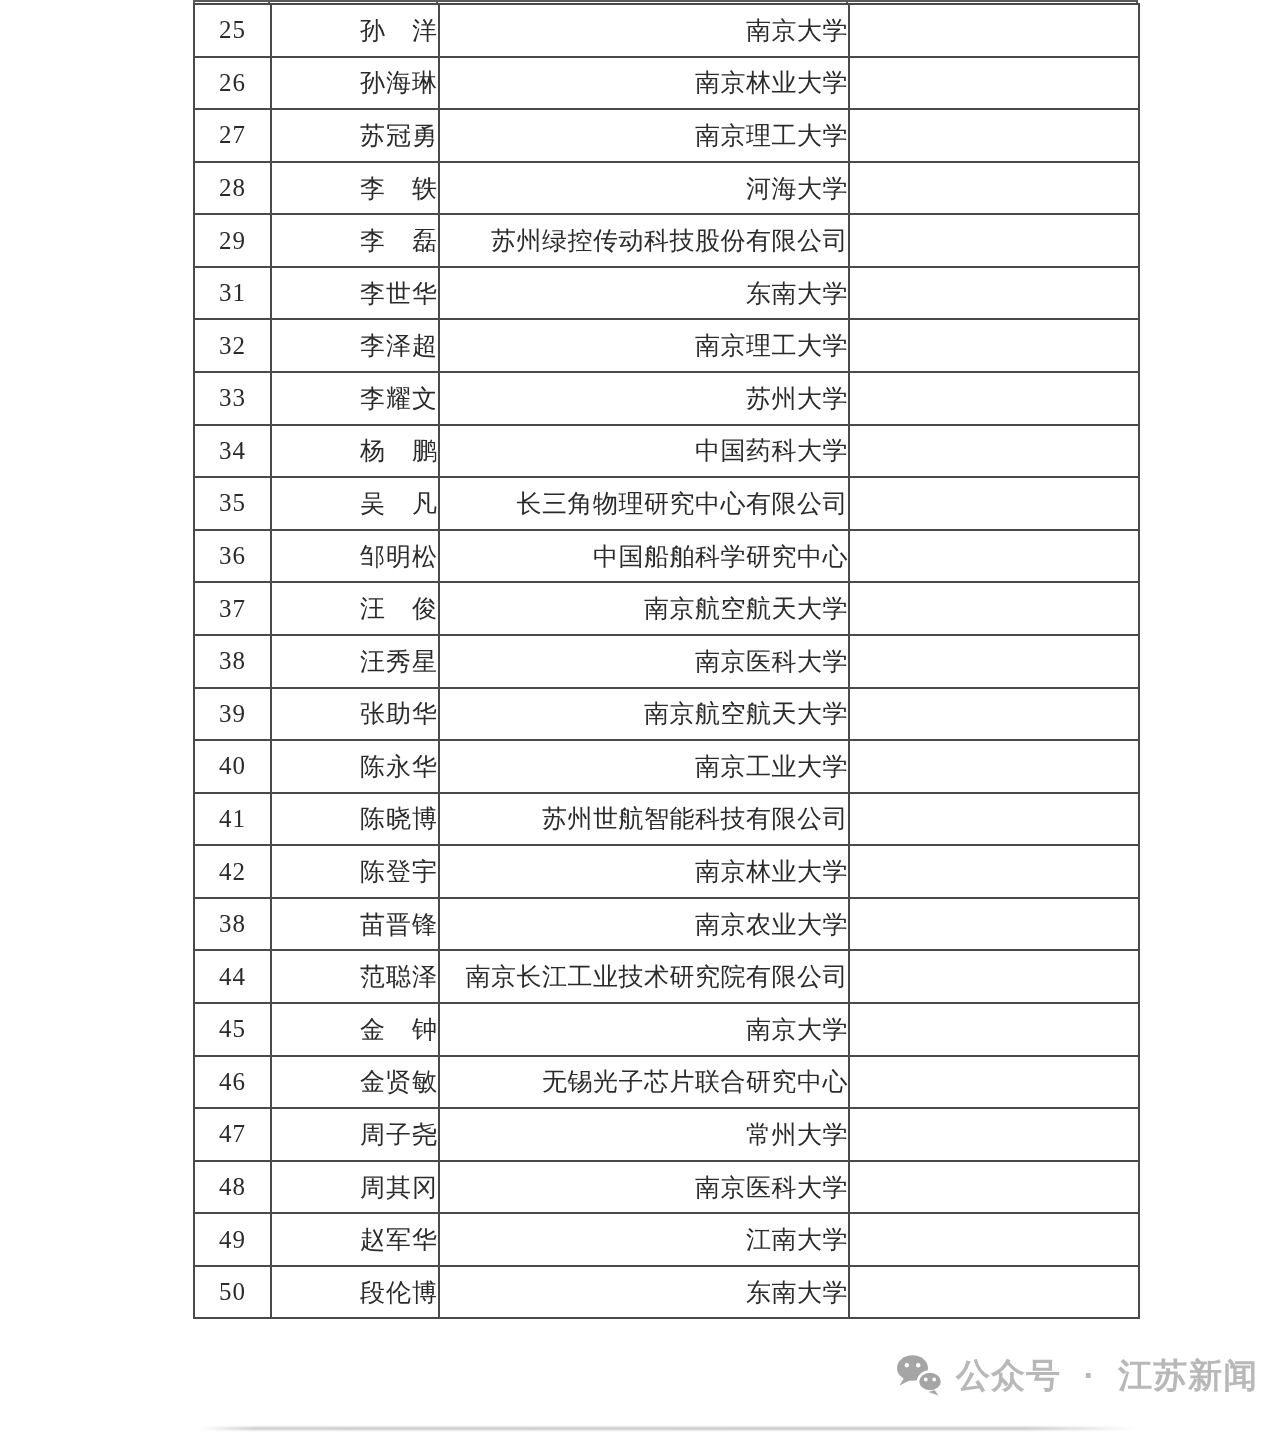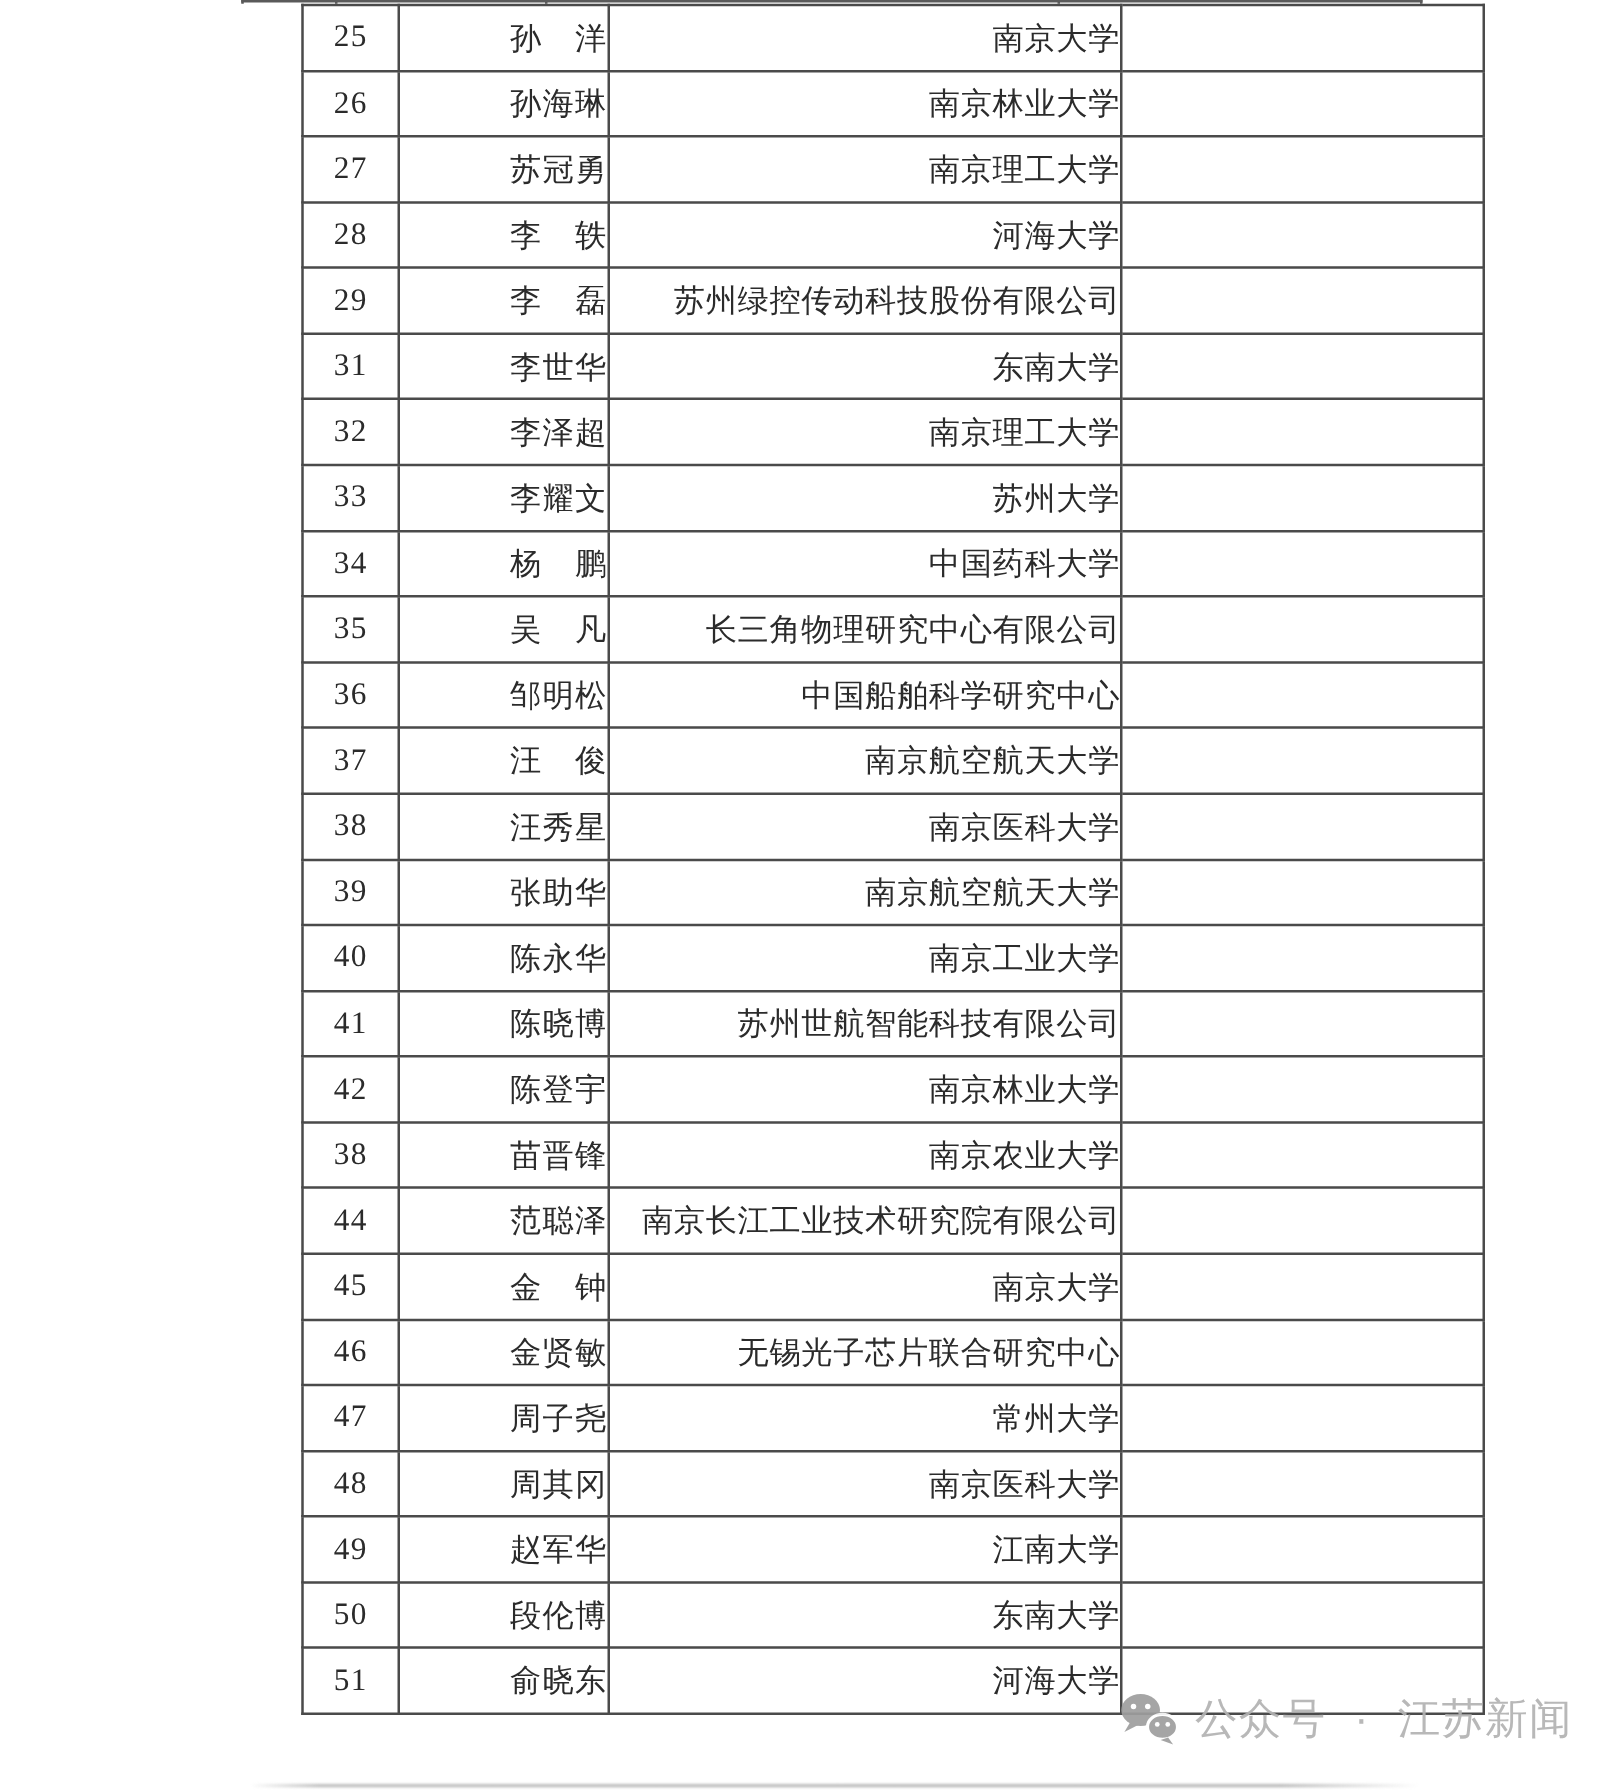--- a/index.html
+++ b/index.html
@@ -33,21 +33,20 @@
     top: 0;
     width: 2px;
     height: 3px;
     background: #5a5a5a;
   }
 
   .table-layer {
     position: absolute;
     left: 193px;
     top: 3px;
-    margin-left: 48px;
   }
   table.roster {
     border-collapse: collapse;
     table-layout: fixed;
     width: 945px;
   }
   table.roster tr {
     height: 52.59px;
   }
   table.roster td {
@@ -86,20 +85,21 @@
     pointer-events: none;
   }
   .watermark .wm-text {
     font-family: "Liberation Sans", "DejaVu Sans", sans-serif;
     font-size: 34px;
     line-height: 1;
     color: var(--wm-text-color);
     white-space: nowrap;
     letter-spacing: 1px;
     word-spacing: 12px;
+    font-weight: bold;
   }
 
   .page-shadow {
     position: absolute;
     left: 200px;
     top: 1427px;
     width: 935px;
     height: 3px;
     background: linear-gradient(to right, rgba(190,190,190,0), #c6c6c6 6%, #c2c2c2 88%, rgba(190,190,190,0));
     filter: blur(1px);
@@ -268,26 +268,20 @@
     <td class="cell-name">赵军华</td>
     <td class="cell-aff">江南大学</td>
     <td class="cell-empty"></td>
   </tr>
         <tr>
     <td class="cell-no">50</td>
     <td class="cell-name">段伦博</td>
     <td class="cell-aff">东南大学</td>
     <td class="cell-empty"></td>
   </tr>
-        <tr>
-    <td class="cell-no">51</td>
-    <td class="cell-name">俞晓东</td>
-    <td class="cell-aff">河海大学</td>
-    <td class="cell-empty"></td>
-  </tr>
       </tbody>
   </table>
 </div>
 
 <div class="watermark">
   <svg width="47" height="42" viewBox="0 0 47 42">
     <g fill="#9e9e9e">
 
       <ellipse cx="16.5" cy="14" rx="15.5" ry="12.8"></ellipse>
       <path d="M8 24 L3.5 31.5 L14.5 26 Z"></path>

